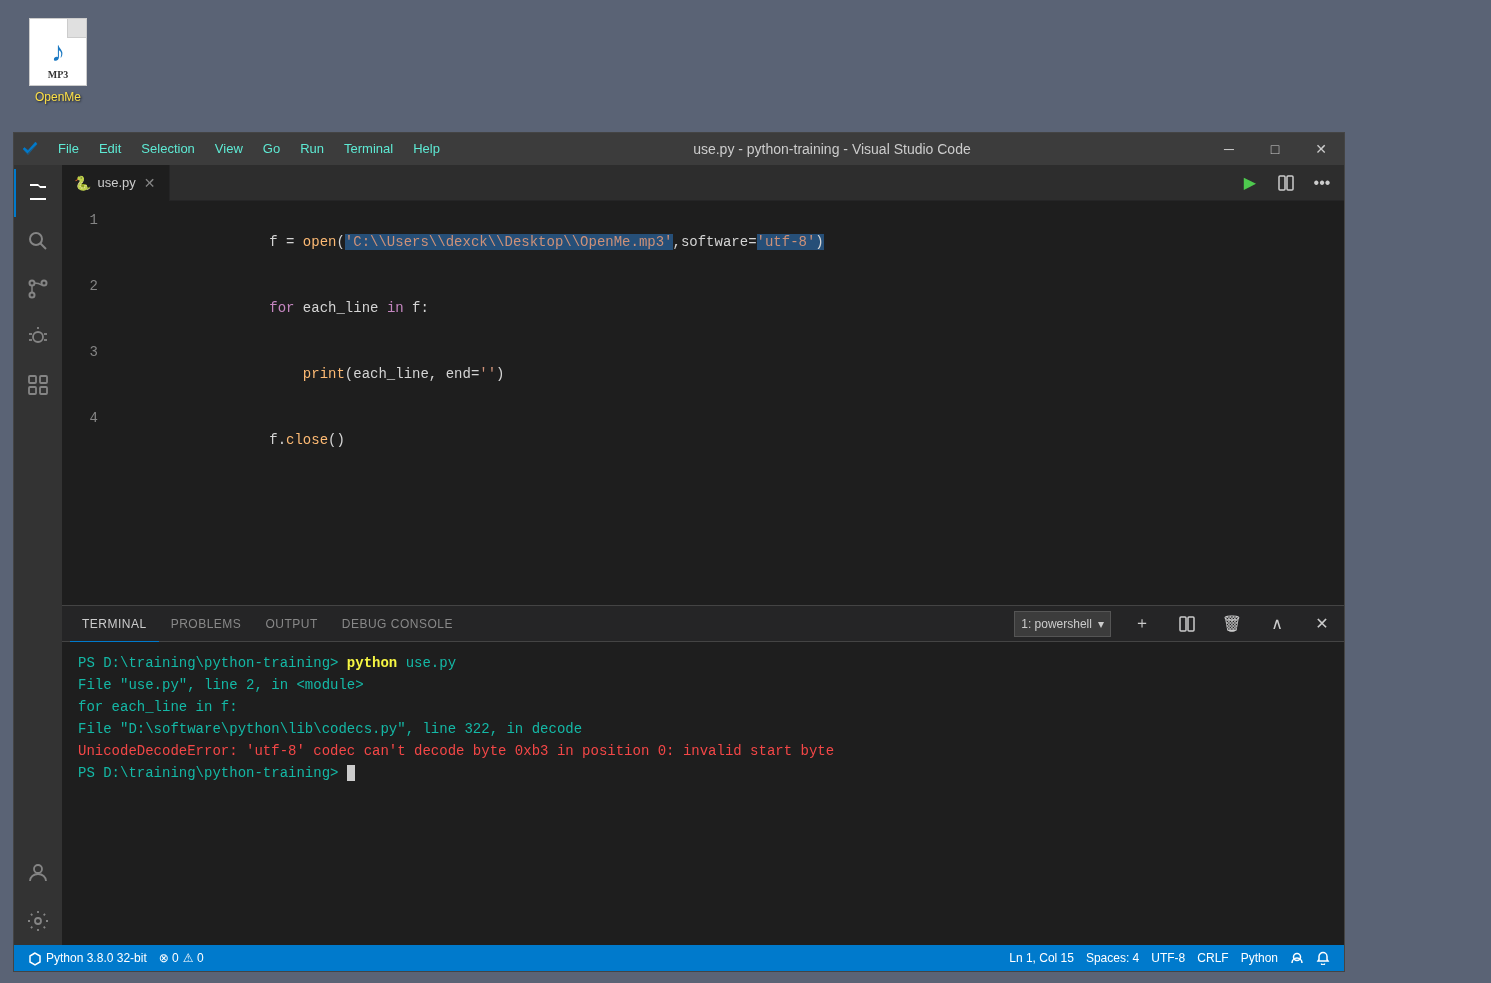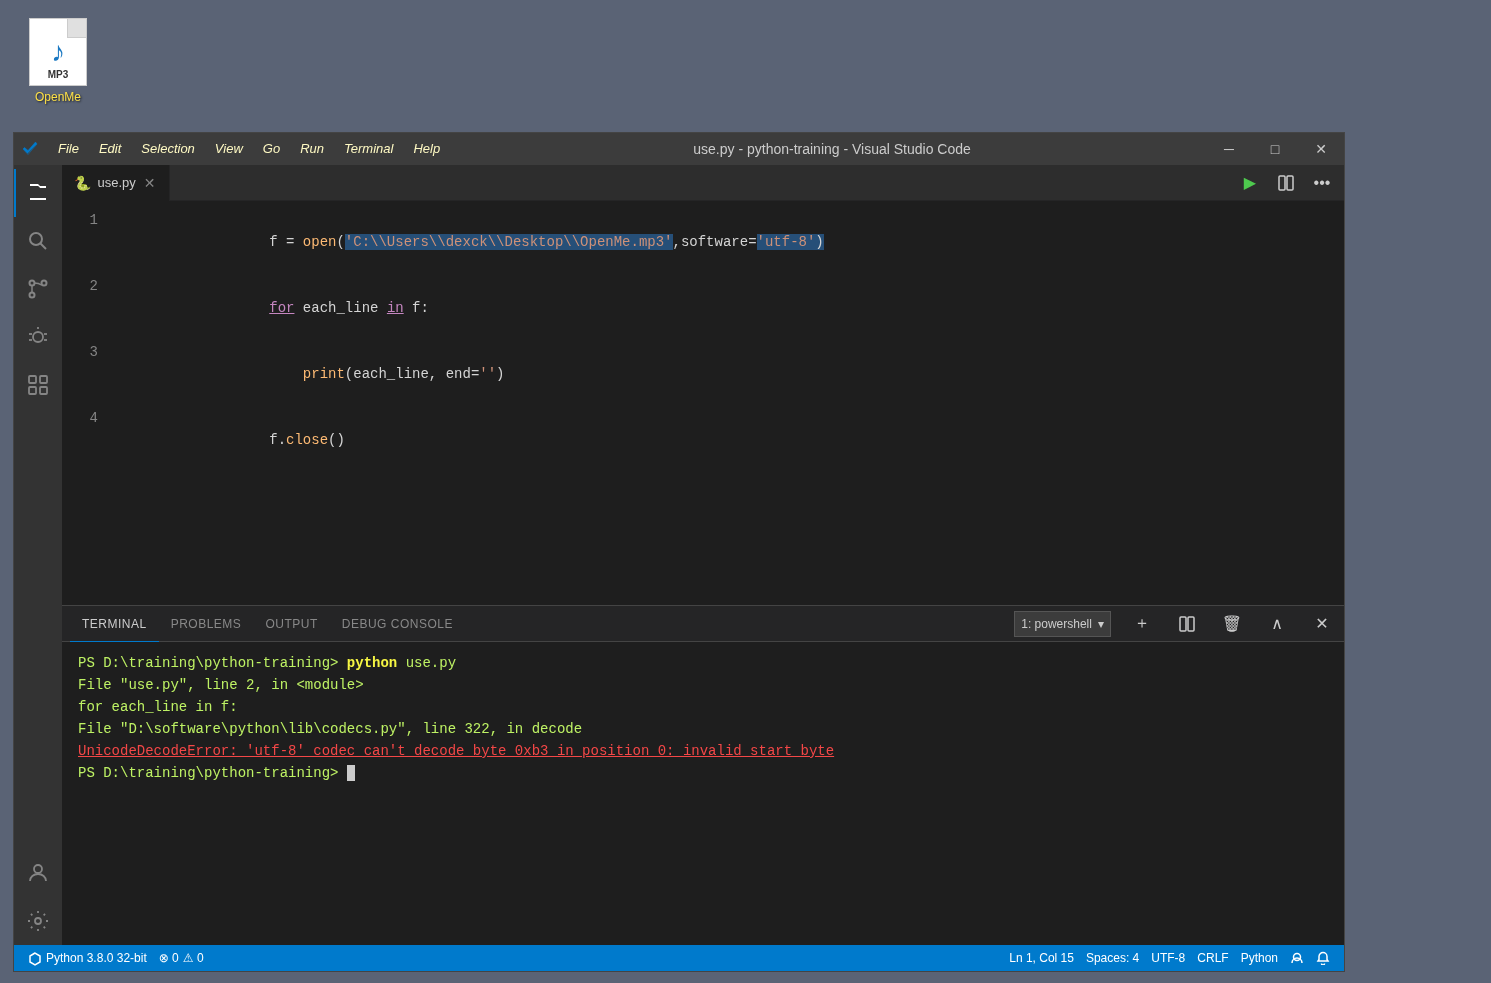--- a/index.html
+++ b/index.html
@@ -57,20 +57,21 @@
     .desktop-icon-badge {
       position: absolute;
       bottom: 4px;
       left: 0; right: 0;
       text-align: center;
       font-size: 10px;
       font-weight: bold;
       color: #333;
       background: white;
       padding: 1px 2px;
+      font-family: Liberation Serif, serif;
     }
     .desktop-icon-label {
       margin-top: 4px;
       font-size: 12px;
       color: #fde047;
       text-align: center;
       text-shadow: 1px 1px 2px rgba(0,0,0,0.7);
     }
 
     
@@ -106,23 +107,22 @@
     }
     .menu-bar {
       display: flex;
       align-items: center;
     }
     .menu-item {
       padding: 0 10px;
       height: 32px;
       line-height: 32px;
       font-size: 13px;
-      color: #fef9c3;
-      cursor: pointer;
-      font-style: italic;
+      color: #5eead4;
+      cursor: pointer;
     }
     .title-bar-title {
       flex: 1;
       text-align: center;
       font-size: 14px;
       color: #cccccc;
     }
     .title-bar-controls {
       display: flex;
       align-items: center;
@@ -248,21 +248,21 @@
       user-select: none;
       flex-shrink: 0;
     }
     .line-content {
       flex: 1;
       white-space: pre;
       padding-left: 4px;
     }
     .c-func { color: #fdba74; }
     .c-str { color: #ce9178; }
-    .c-kw { color: #c586c0; text-decoration: underline; }
+    .c-kw { color: #c586c0; }
     .c-plain { color: #d4d4d4; }
     .c-highlight { background: #264f78; }
 
     
     .terminal-panel {
       height: 340px;
       background: #1e1e1e;
       border-top: 1px solid #444;
       display: flex;
       flex-direction: column;
@@ -324,22 +324,22 @@
     .terminal-content {
       flex: 1;
       padding: 10px 16px;
       overflow: auto;
       font-family: 'Consolas', 'Courier New', monospace;
       font-size: 14px;
       line-height: 22px;
       color: #cccccc;
     }
     .t-highlight { color: #f5f543; font-weight: bold; }
-    .t-error { color: #f44747; text-decoration: underline; }
-    .t-plain { color: #bef264; }
+    .t-error { color: #f44747; }
+    .t-plain { color: #14b8a6; }
     .cursor-block {
       display: inline-block;
       width: 8px;
       height: 16px;
       background: #cccccc;
       vertical-align: text-bottom;
       animation: blink 1s step-end infinite;
     }
     @keyframes blink { 50% { opacity: 0; } }
 

